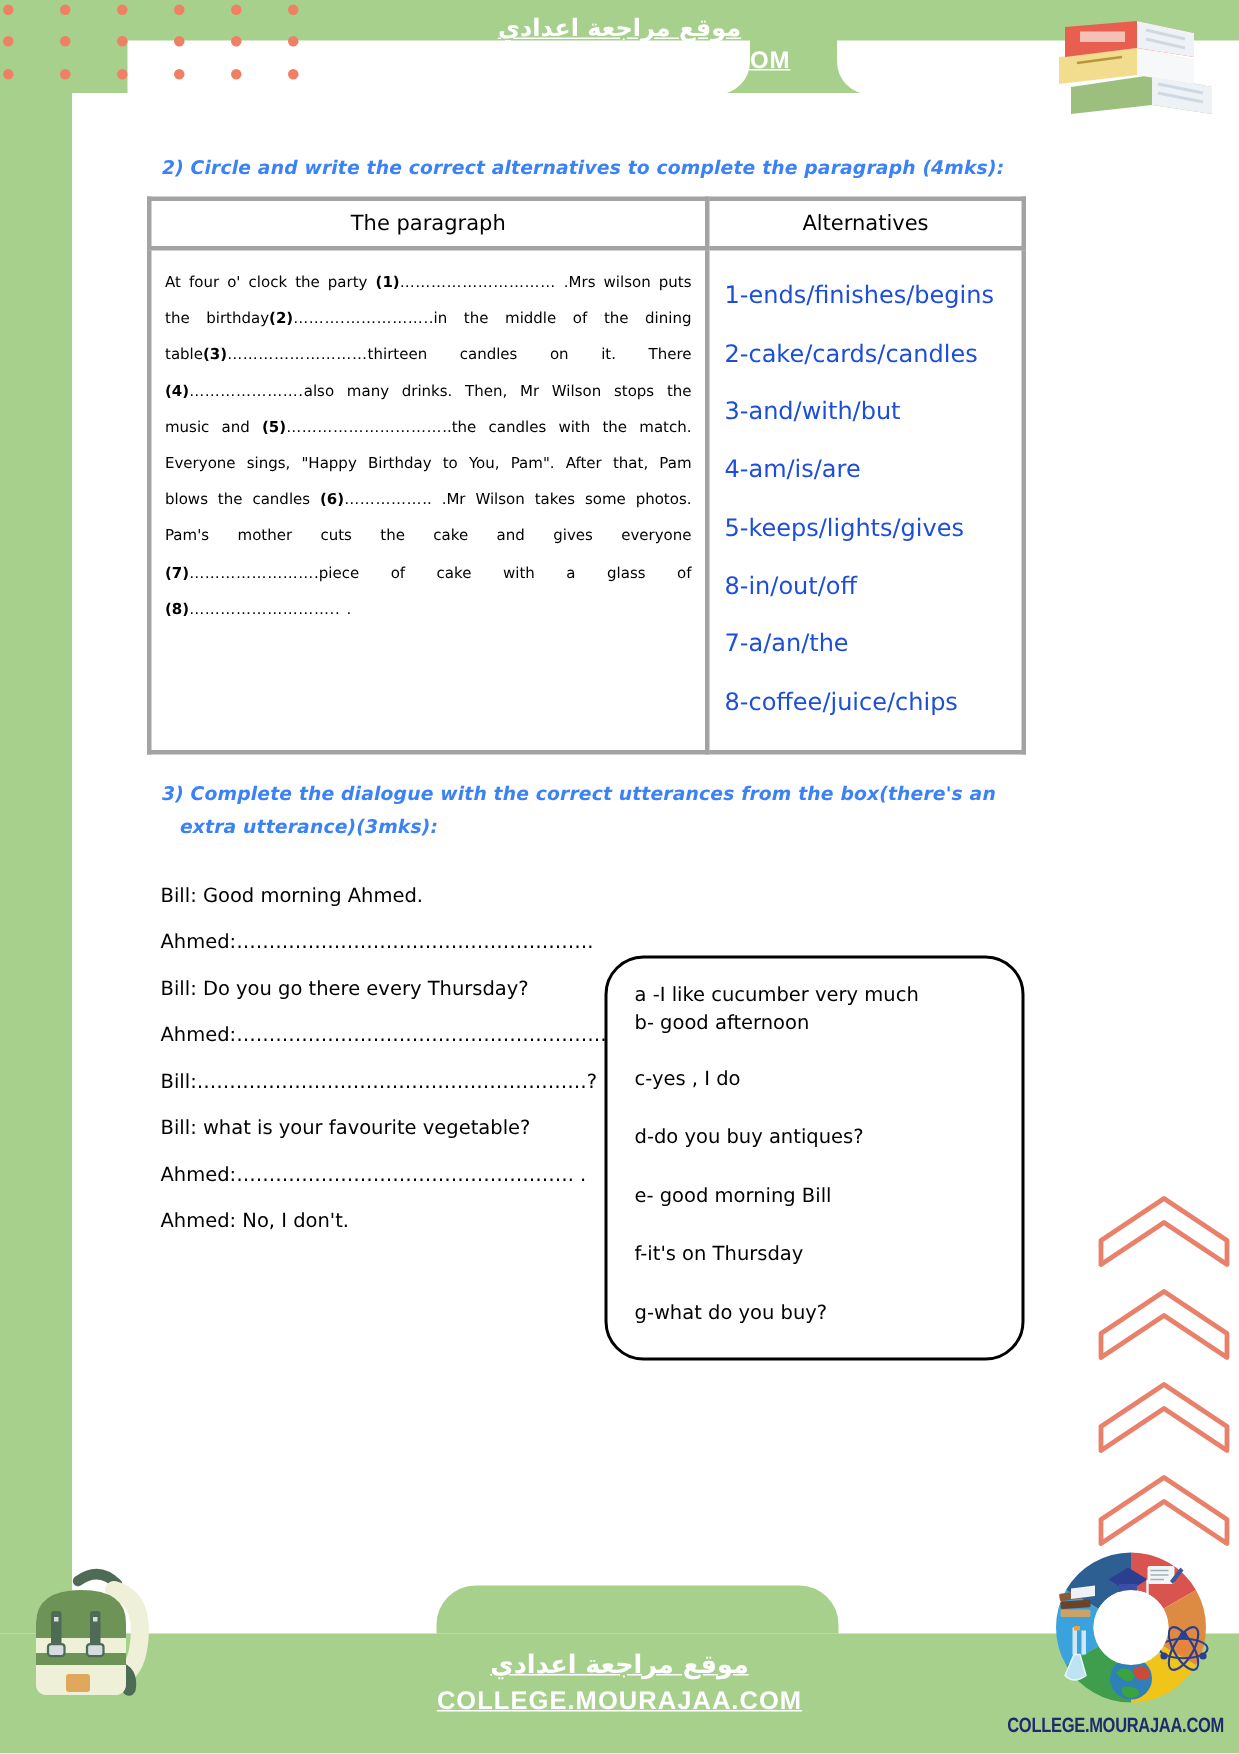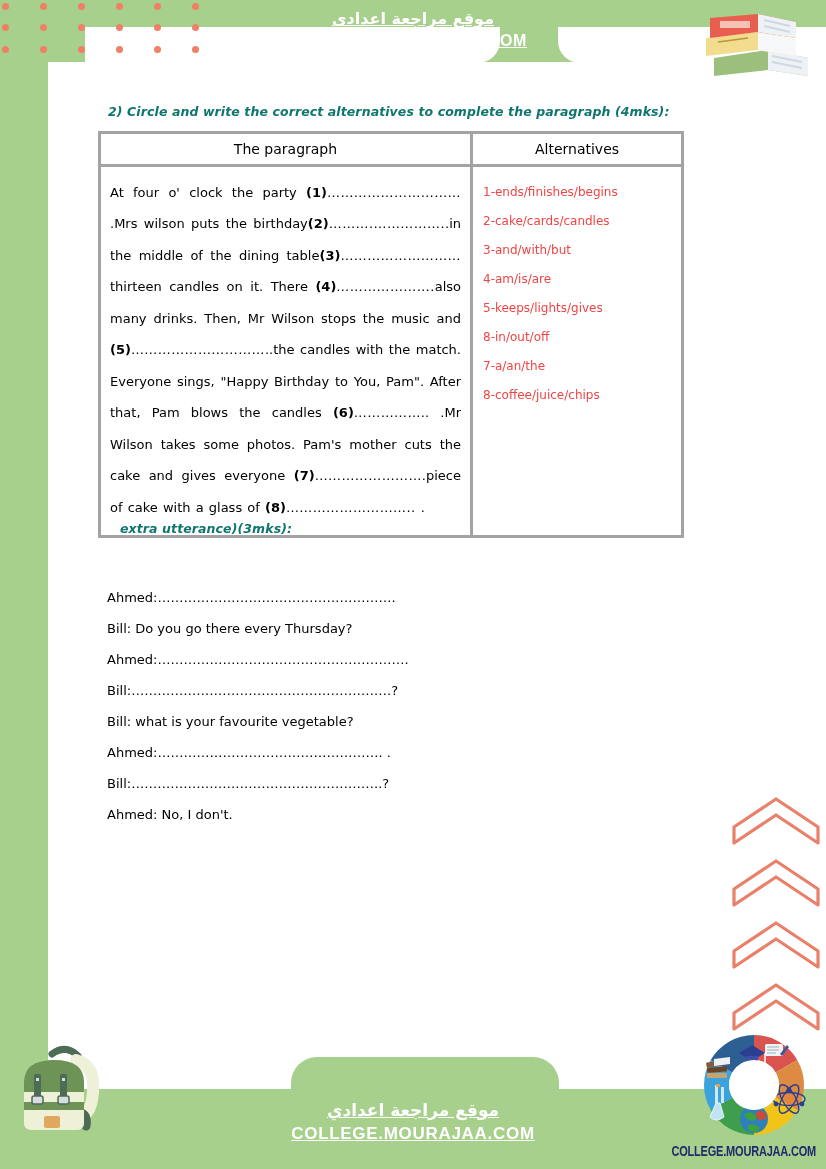--- a/index.html
+++ b/index.html
@@ -113,21 +113,21 @@
   
   .content {
     position: absolute; left: 0; top: 0; width: 826px; height: 1169px;
     z-index: 3;
   }
 
   .instruction {
     position: absolute;
     font-family: "DejaVu Sans", sans-serif;
     font-style: italic; font-weight: bold;
-    font-size: 12.5px; color: #0f766e;
+    font-size: 12.5px; color: #3b82f6;
     letter-spacing: 0.1px;
   }
   #q2-instruction { left: 108px; top: 104px; width: 580px; }
   #q3-instruction {
     left: 108px; top: 518px; width: 570px;
     line-height: 1.75; text-align: justify;
   }
   #q3-instruction .line2 { display: block; padding-left: 12px; text-align: left; }
 
   
@@ -148,33 +148,33 @@
     text-align: center;
     height: 33px;
     vertical-align: middle;
   }
   .col-para { width: 372px; }
   .col-alt  { width: 211px; }
 
   .para-cell {
     padding: 10px 9px 12px 9px;
     font-family: "DejaVu Sans", sans-serif;
-    font-size: 13px; color: #000;
+    font-size: 10px; color: #000;
     line-height: 2.42;
     text-align: justify;
     text-align-last: left;
     word-spacing: 1px;
   }
   .para-cell b { font-weight: bold; }
   .dots-fill { letter-spacing: 0.4px; }
 
   .alt-cell {
     padding: 11px 8px 12px 10px;
     font-family: "DejaVu Sans", sans-serif;
-    font-size: 12px; color: #ef4444;
+    font-size: 16px; color: #1d4ed8;
   }
   .alt-item { line-height: 2.42; white-space: nowrap; }
 
   
   .dialogue {
     position: absolute; left: 107px; top: 583px; width: 300px;
     font-family: "DejaVu Sans", sans-serif;
     font-size: 13px; color: #000;
   }
   .dial-line { line-height: 2.38; white-space: nowrap; }
@@ -388,27 +388,37 @@
               <div class="alt-item">8-in/out/off</div>
               <div class="alt-item">7-a/an/the</div>
               <div class="alt-item">8-coffee/juice/chips</div>
             </div>
         </td>
       </tr>
     </tbody>
   </table>
 
   <div class="instruction" id="q3-instruction">
+    <span>3) Complete the dialogue with the correct utterances from the box(there's an</span>
     <span class="line2">extra utterance)(3mks):</span>
   </div>
 
   <div class="dialogue" id="dialogue-list">
+      <div class="dial-line">Bill: Good morning Ahmed.</div>
       <div class="dial-line">Ahmed:……………………………………………….</div>
       <div class="dial-line">Bill: Do you go there every Thursday?</div>
       <div class="dial-line">Ahmed:………………………………………………….</div>
       <div class="dial-line">Bill:……………………………………………………?</div>
       <div class="dial-line">Bill: what is your favourite vegetable?</div>
       <div class="dial-line">Ahmed:……………………………………………. .</div>
-      <div class="dial-line">Bill:………………………………………………….?</div>
       <div class="dial-line">Ahmed: No, I don't.</div>
     </div>
 
+  <div class="utter-box" id="utterance-box">
+      <div class="utter-item u0">a -I like cucumber very much</div>
+      <div class="utter-item u1">b- good afternoon</div>
+      <div class="utter-item u2">c-yes , I do</div>
+      <div class="utter-item u3">d-do you buy antiques?</div>
+      <div class="utter-item u4">e- good morning Bill</div>
+      <div class="utter-item u5">f-it's on Thursday</div>
+      <div class="utter-item u6">g-what do you buy?</div>
+    </div>
 </div>
 
 </body></html>

